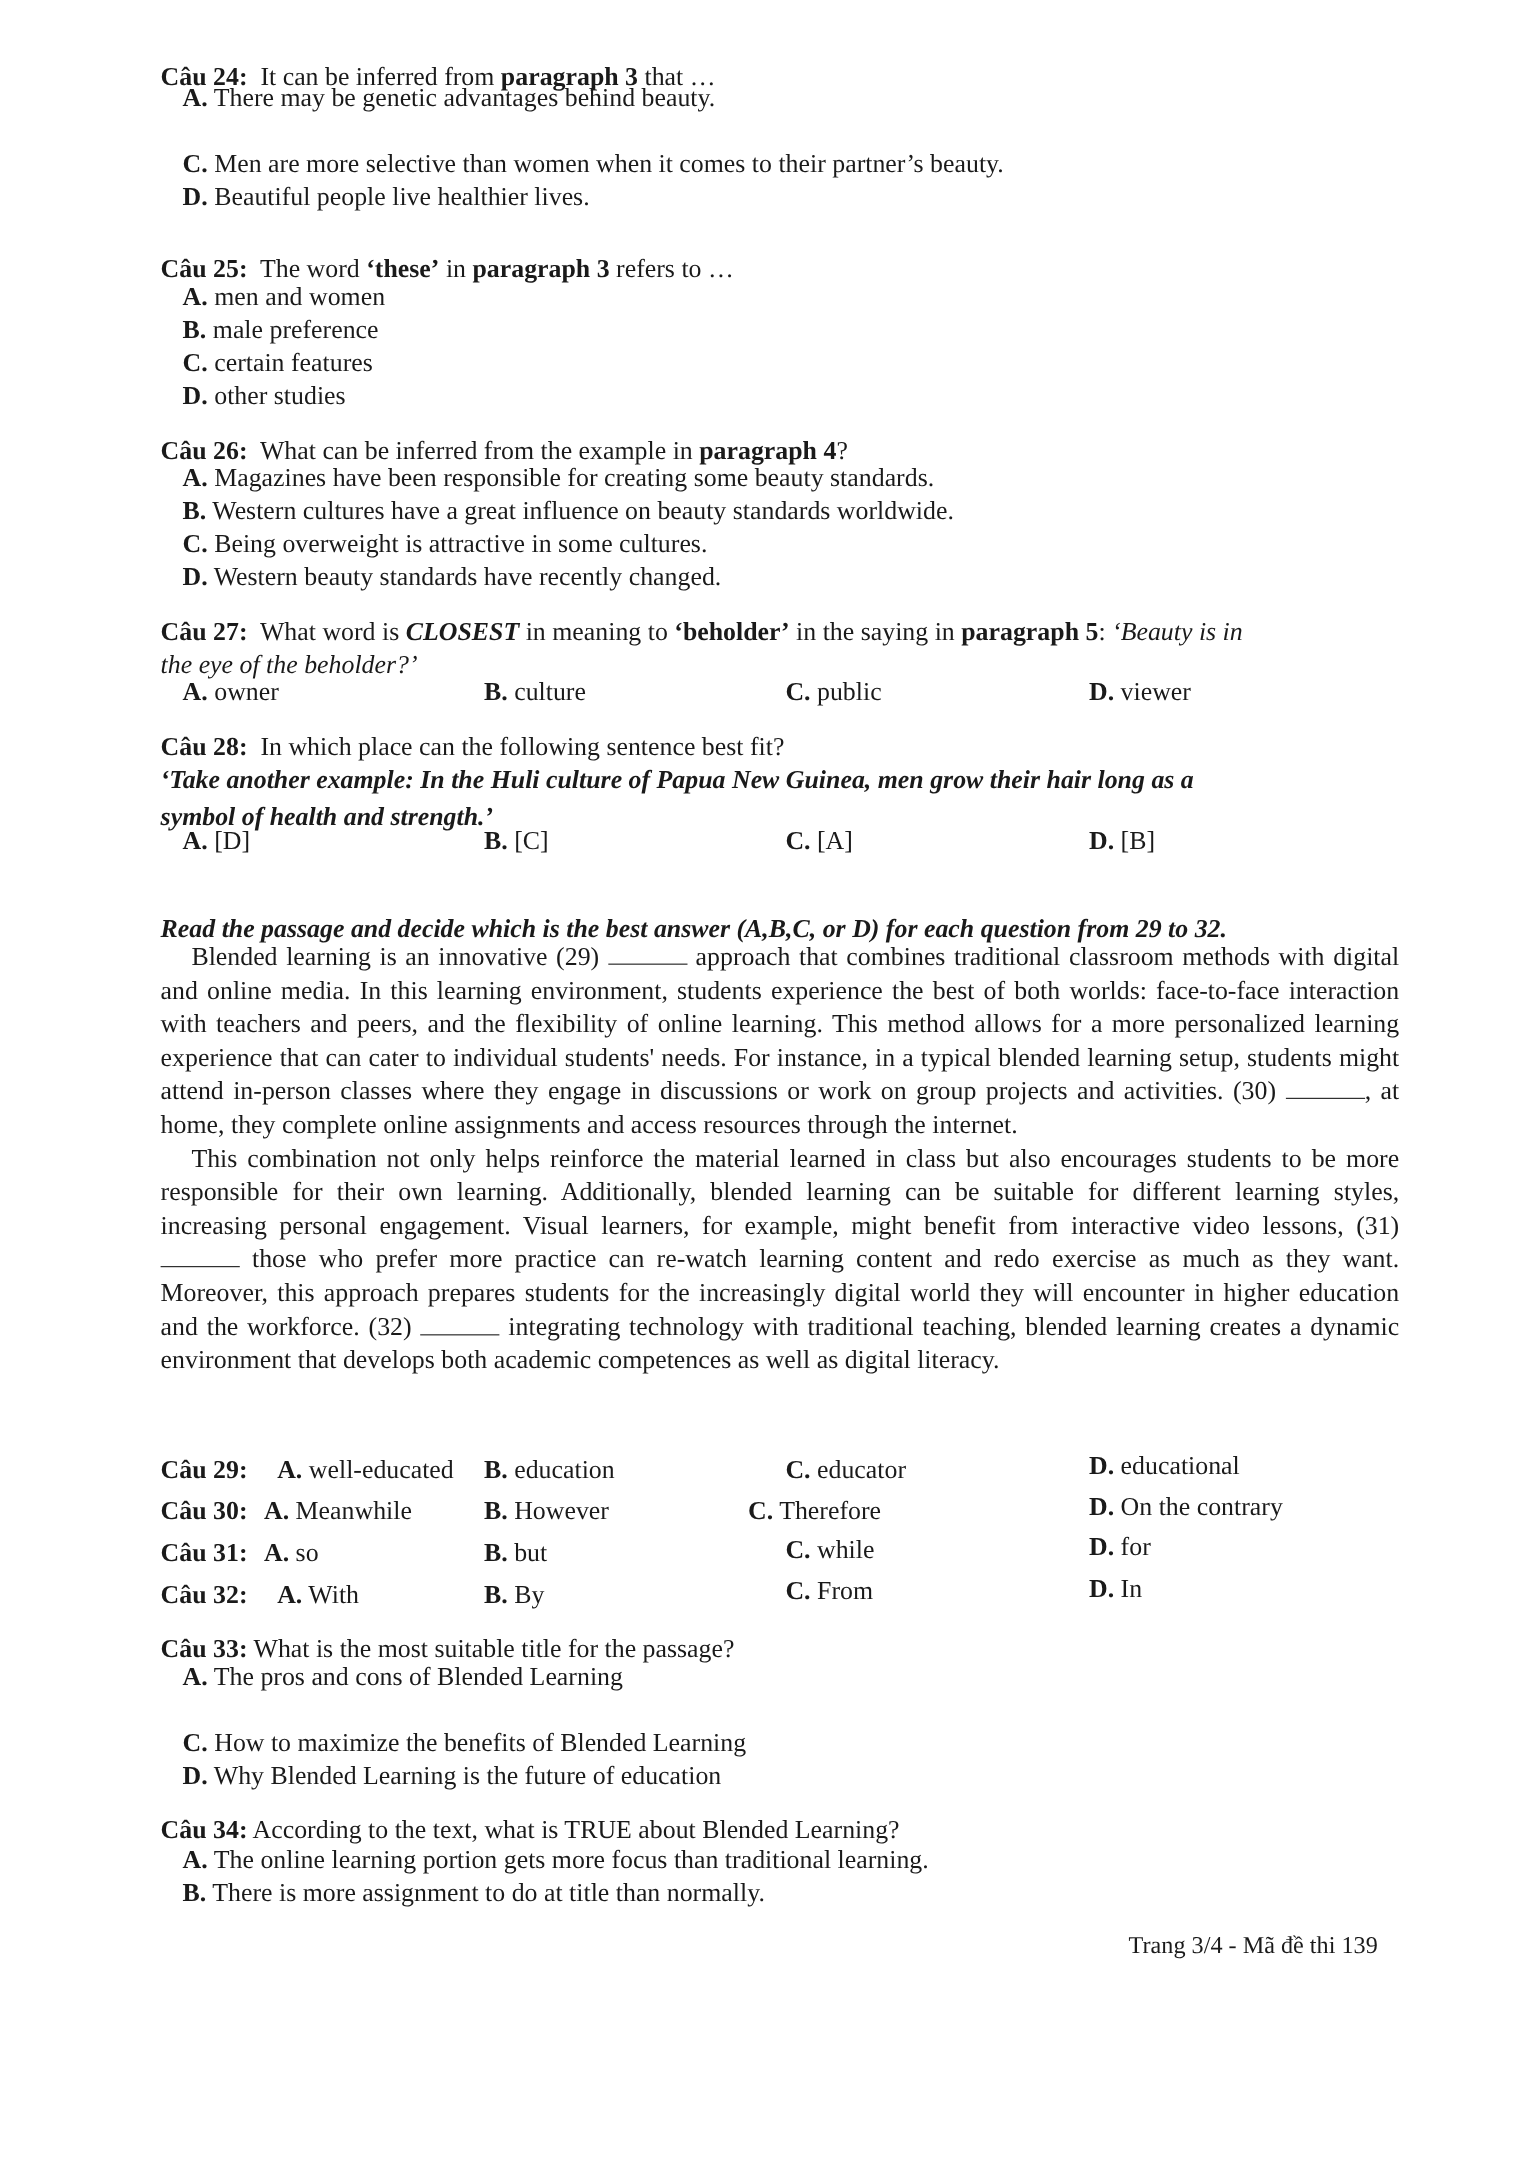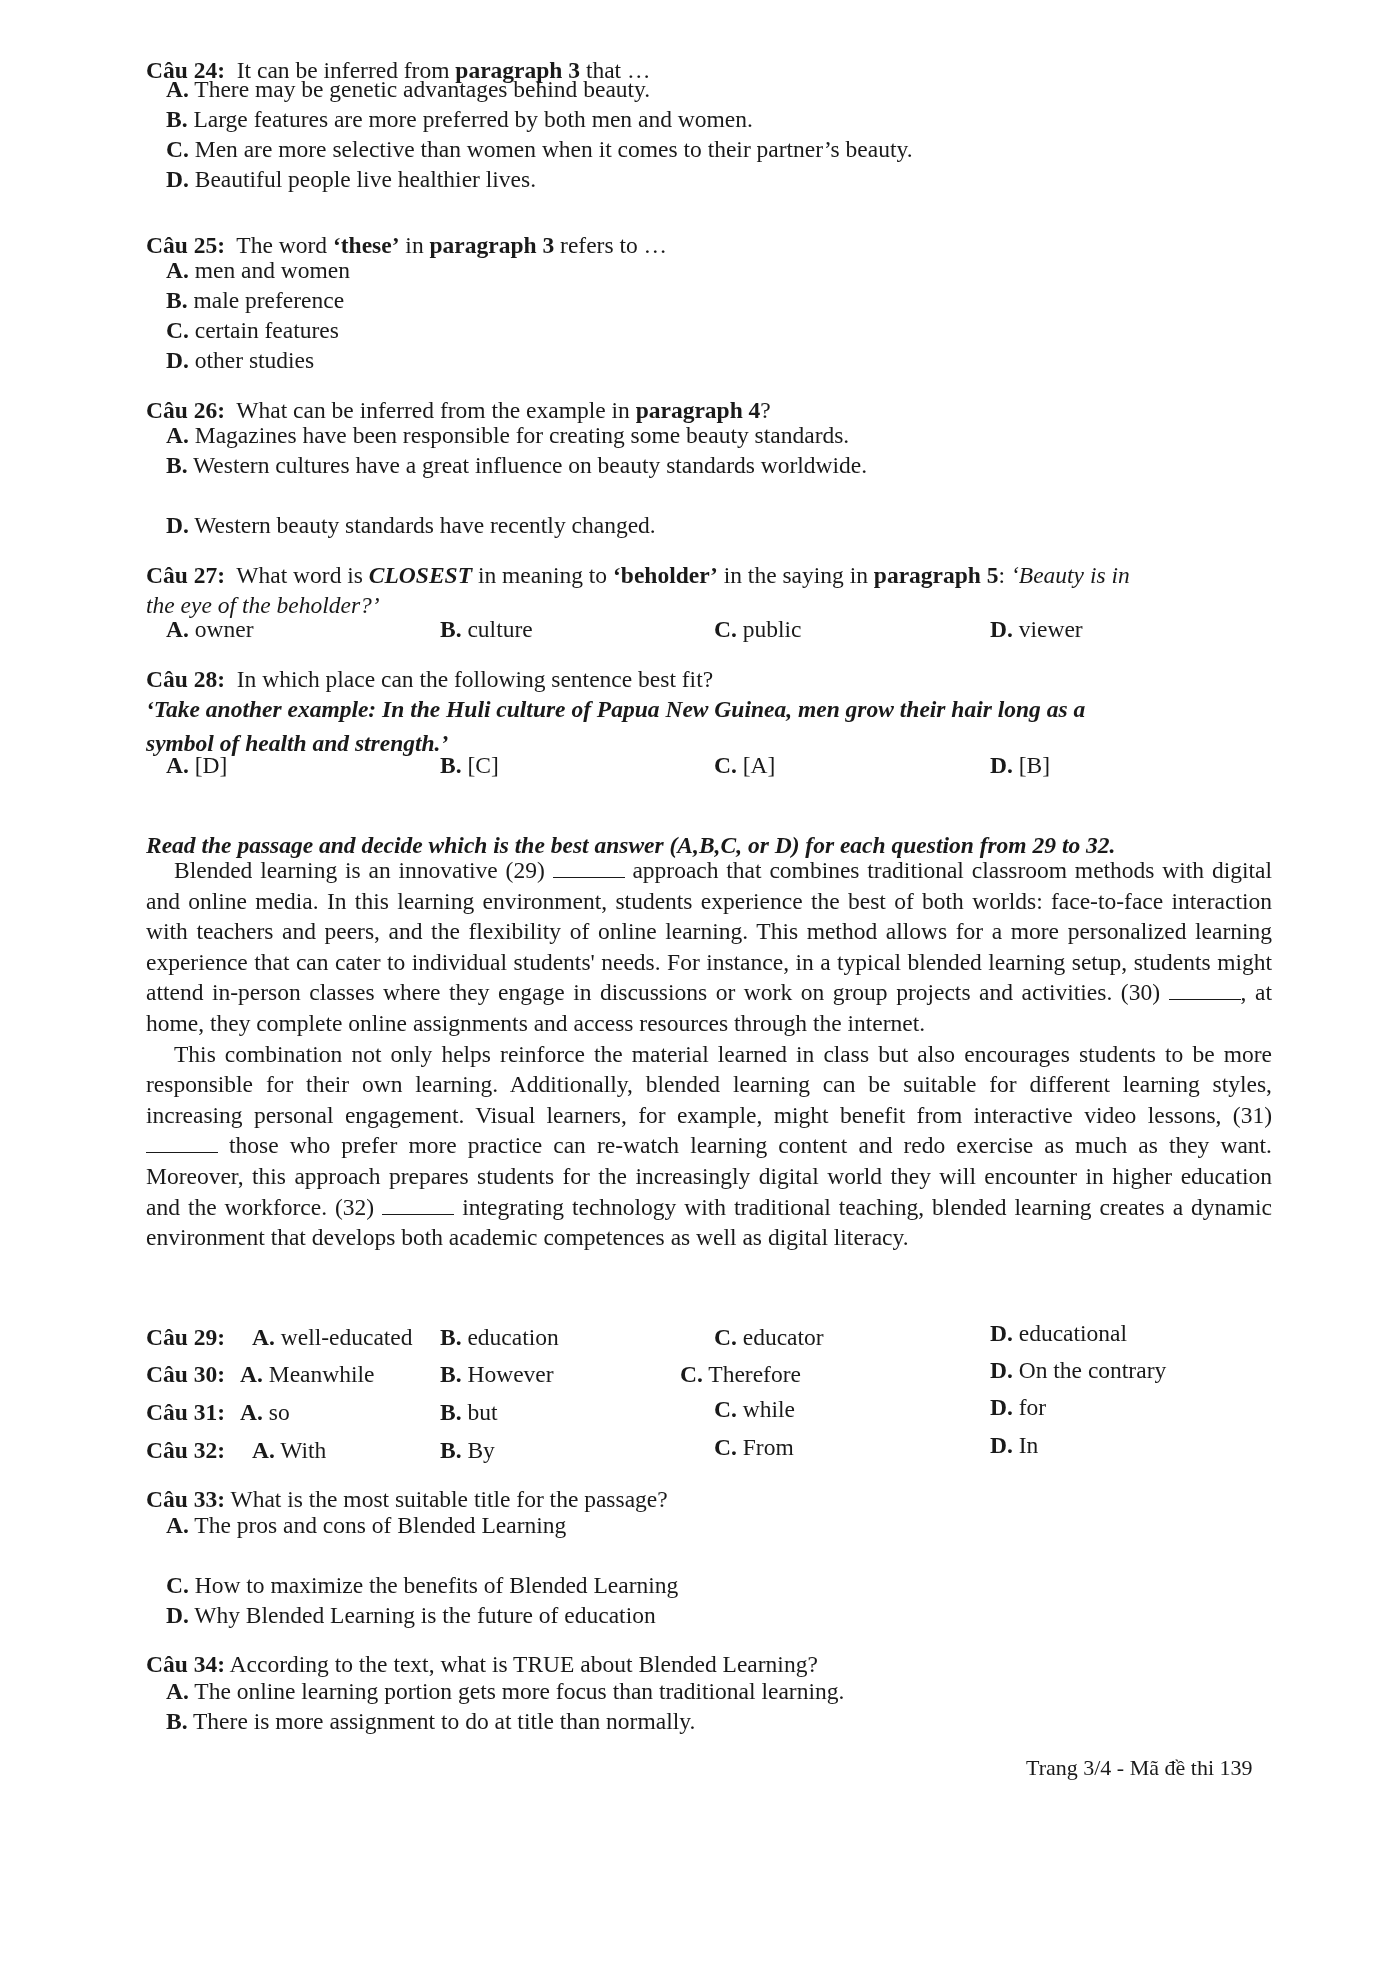--- a/index.html
+++ b/index.html
@@ -27,39 +27,39 @@
 </head>
 <body>
 
 <div class="page">
 
   <div class="line q" style="top:43px">
     <span class="b">Câu 24:</span>&nbsp;
     <span>It can be inferred from </span><span class="b">paragraph 3</span><span> that …</span>
   </div>
   <div class="line opt" style="top:74px"><span class="b">A.</span> <span>There may be genetic advantages behind beauty.</span></div>
-  <div class="line opt" style="top:104px"><span class="b">B.</span> <span>Large features are more preferred by both men and women.</span></div>
   <div class="line opt" style="top:134px"><span class="b">C.</span> <span>Men are more selective than women when it comes to their partner’s beauty.</span></div>
   <div class="line opt" style="top:164px"><span class="b">D.</span> <span>Beautiful people live healthier lives.</span></div>
 
   <div class="line q" style="top:218px">
     <span class="b">Câu 25:</span>&nbsp;
     <span>The word </span><span class="b">‘these’</span><span> in </span><span class="b">paragraph 3</span><span> refers to …</span>
   </div>
   <div class="line opt" style="top:255px"><span class="b">A.</span> <span>men and women</span></div>
   <div class="line opt" style="top:285px"><span class="b">B.</span> <span>male preference</span></div>
   <div class="line opt" style="top:315px"><span class="b">C.</span> <span>certain features</span></div>
   <div class="line opt" style="top:345px"><span class="b">D.</span> <span>other studies</span></div>
 
   <div class="line q" style="top:383px">
     <span class="b">Câu 26:</span>&nbsp;
     <span>What can be inferred from the example in </span><span class="b">paragraph 4</span><span>?</span>
   </div>
   <div class="line opt" style="top:420px"><span class="b">A.</span> <span>Magazines have been responsible for creating some beauty standards.</span></div>
   <div class="line opt" style="top:450px"><span class="b">B.</span> <span>Western cultures have a great influence on beauty standards worldwide.</span></div>
+  <div class="line opt" style="top:480px"><span class="b">C.</span> <span>Being overweight is attractive in some cultures.</span></div>
   <div class="line opt" style="top:510px"><span class="b">D.</span> <span>Western beauty standards have recently changed.</span></div>
 
   <div class="line q" style="top:548px">
     <span class="b">Câu 27:</span>&nbsp;
     <span>What word is </span><span class="bi">CLOSEST</span><span> in meaning to </span><span class="b">‘beholder’</span><span> in the saying in </span><span class="b">paragraph 5</span><span>: </span><span class="i">‘Beauty is in</span>
   </div>
   <div class="line q i" style="top:578px">the eye of the beholder?’</div>
   <div class="col" style="left:166px; top:614px"><span class="b">A.</span> <span>owner</span></div>
   <div class="col" style="left:440px; top:614px"><span class="b">B.</span> <span>culture</span></div>
   <div class="col" style="left:714px; top:614px"><span class="b">C.</span> <span>public</span></div>

